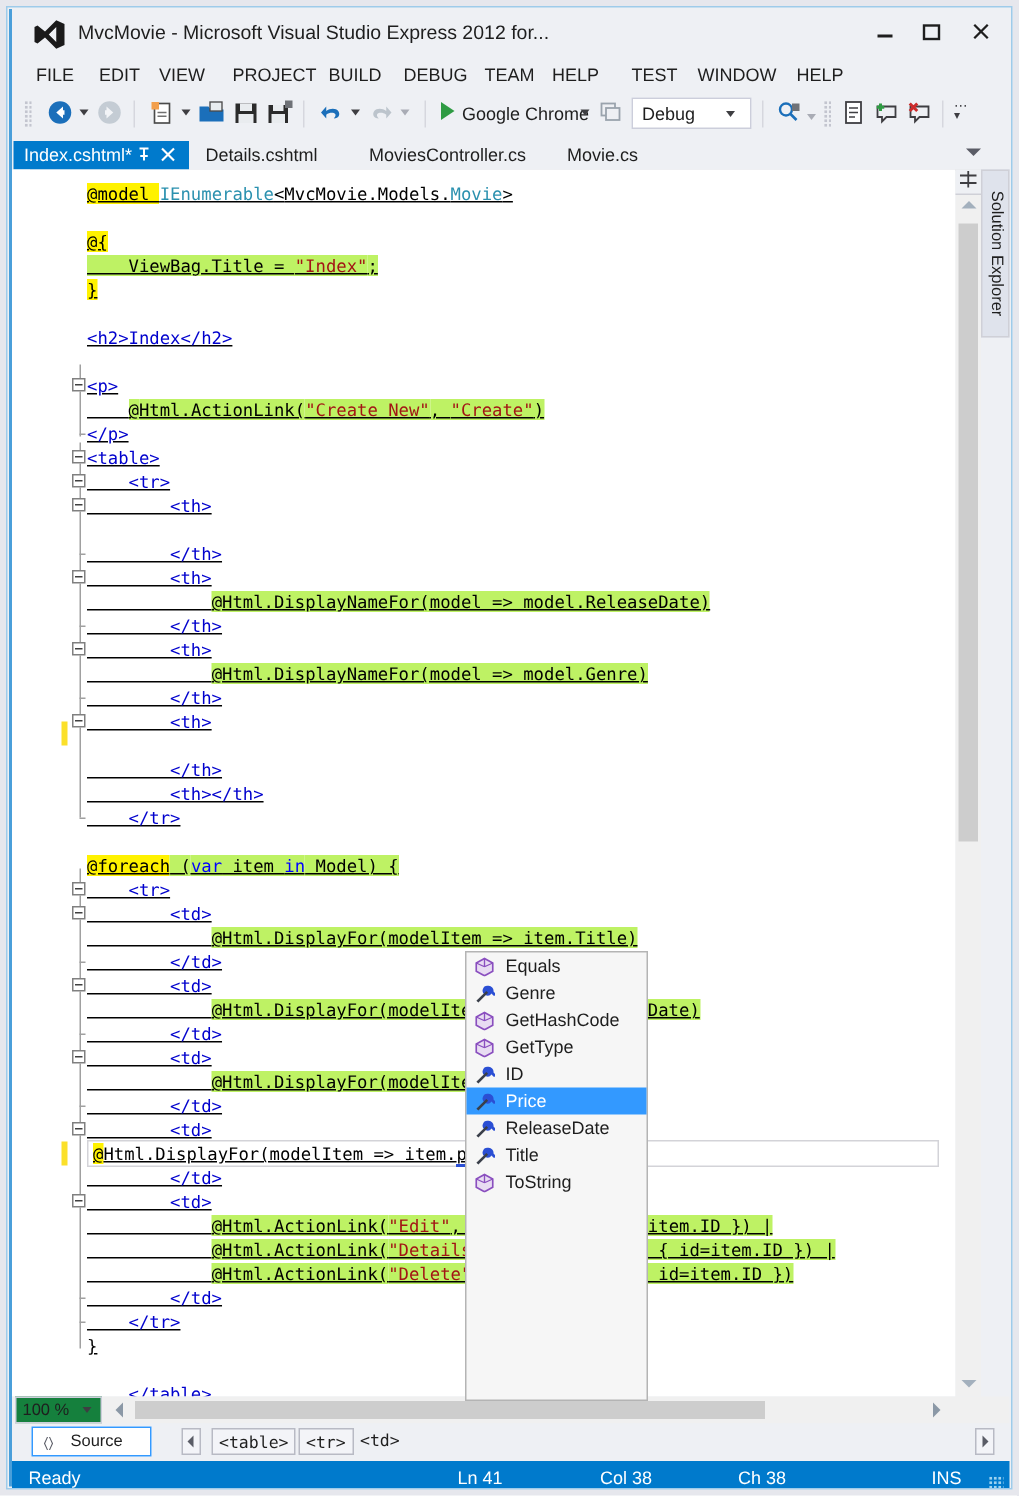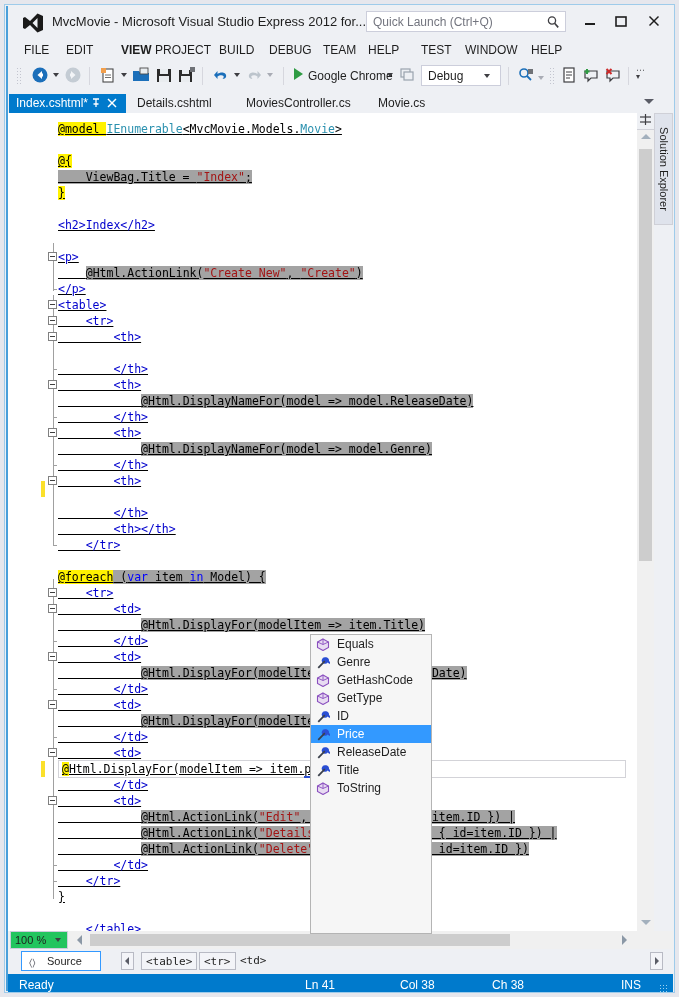--- a/index.html
+++ b/index.html
@@ -249,21 +249,21 @@
     background: #ffffff;
   }
 
   
   .t-tag   { color: #0000cd; }
   .t-razor { background: #fff200; color: #000000; }
   .t-kw    { color: #0000ff; }
   .t-type  { color: #2b91af; }
   .t-str   { color: #a31515; }
   .t-plain { color: #000000; }
-  .rz-bg   { background: #a3a3a3; }
+  .rz-bg   { background: #bef264; }
 
   
   .vscroll {
     position: absolute;
     left: 629px; top: 107px;
     width: 17px; height: 818px;
     background: #f0f0f0;
   }
   .vs-split {
     position: absolute; left: 0; top: 0;
@@ -319,21 +319,21 @@
   
   .hrow {
     position: absolute;
     left: 0; top: 925px;
     width: 665px; height: 18px;
     background: #f0f0f0;
   }
   .zoom-combo {
     position: absolute; left: 2px; top: 0;
     width: 58px; height: 18px;
-    background: #22c55e;
+    background: #15803d;
     border: 1px solid #cccedb;
     box-sizing: border-box;
   }
   .zoom-text {
     position: absolute; left: 4px; top: 2px;
     font-size: 11px; color: #1e1e1e;
   }
   .hs-arrow-l, .hs-arrow-r {
     position: absolute; top: 0;
     width: 17px; height: 18px;
@@ -458,29 +458,20 @@
 
     <div class="titlebar">
       <span class="vs-logo">
         <svg width="22" height="20" viewBox="0 0 22 20">
           <path d="M15.5 0.5 L21 3 L21 17 L15.5 19.5 L8 12 L3 16 L1 15 L1 5 L3 4 L8 8 Z
                    M15.5 5 L10.5 10 L15.5 15 Z" fill="#1a1a1a"></path>
         </svg>
       </span>
       <span class="title-text">MvcMovie - Microsoft Visual Studio Express 2012 for...</span>
 
-      <div class="quick-launch">
-        <span class="ql-text">Quick Launch (Ctrl+Q)</span>
-        <span class="ql-icon">
-          <svg width="14" height="14" viewBox="0 0 14 14">
-            <circle cx="6" cy="5.5" r="3.6" fill="none" stroke="#3e3e42" stroke-width="1.3"></circle>
-            <line x1="8.6" y1="8.3" x2="12.2" y2="12.4" stroke="#3e3e42" stroke-width="1.6"></line>
-          </svg>
-        </span>
-      </div>
 
       <span class="wbtn wb-min">
         <svg width="14" height="14" viewBox="0 0 14 14">
               <rect x="2" y="9" width="10" height="2" fill="#1e1e1e"></rect>
             </svg>
       </span>
       <span class="wbtn wb-max">
         <svg width="14" height="14" viewBox="0 0 14 14">
               <rect x="2" y="3" width="10" height="9" fill="none" stroke="#1e1e1e" stroke-width="1.6"></rect>
             </svg>
@@ -489,21 +480,21 @@
         <svg width="14" height="14" viewBox="0 0 14 14">
           <line x1="2.5" y1="2.5" x2="11.5" y2="11.5" stroke="#1e1e1e" stroke-width="1.5"></line>
           <line x1="11.5" y1="2.5" x2="2.5" y2="11.5" stroke="#1e1e1e" stroke-width="1.5"></line>
         </svg>
       </span>
     </div>
 
     <div class="menubar" id="menubar">
           <span class="menu-item" style="left: 14px;">FILE</span>
           <span class="menu-item" style="left: 56px;">EDIT</span>
-          <span class="menu-item" style="left: 111px; font-weight: bold;">VIEW</span>
+          <span class="menu-item" style="left: 96px;">VIEW</span>
           <span class="menu-item" style="left: 145px;">PROJECT</span>
           <span class="menu-item" style="left: 209px;">BUILD</span>
           <span class="menu-item" style="left: 259px;">DEBUG</span>
           <span class="menu-item" style="left: 313px;">TEAM</span>
           <span class="menu-item" style="left: 358px;">HELP</span>
           <span class="menu-item" style="left: 411px;">TEST</span>
           <span class="menu-item" style="left: 455px;">WINDOW</span>
           <span class="menu-item" style="left: 521px;">HELP</span>
         </div>
 

